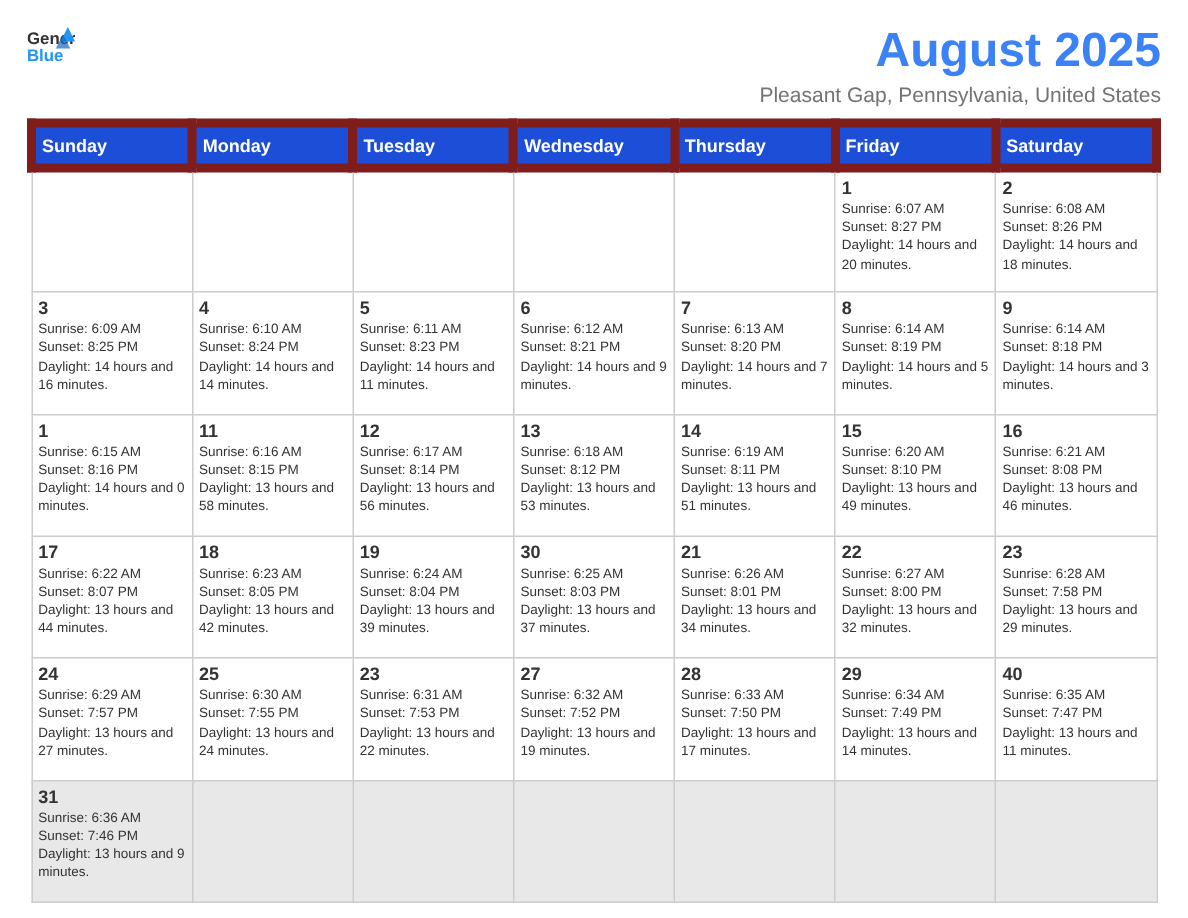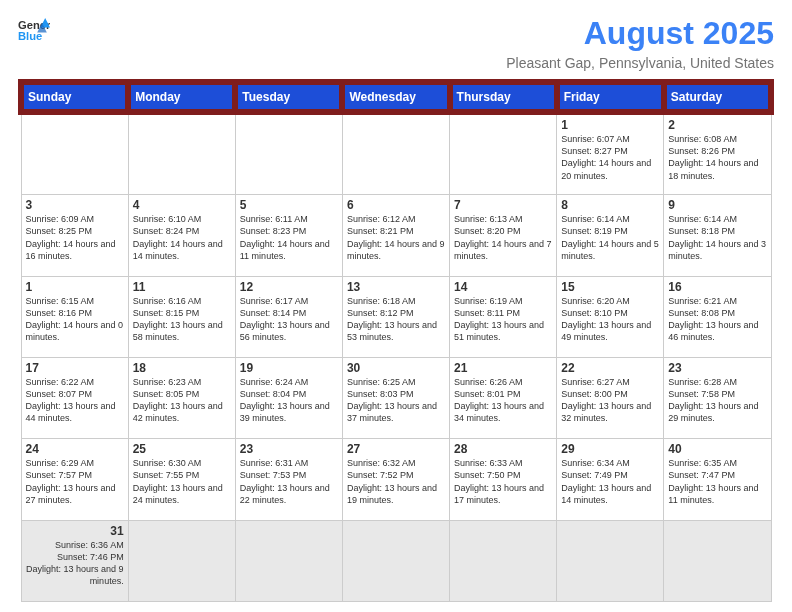--- a/index.html
+++ b/index.html
@@ -66,21 +66,20 @@
       border: 1px solid #ccc;
       vertical-align: top;
       padding: 3px 4px;
       font-size: 9.5px;
       color: #333;
       background: #fff;
       height: 72px;
     }
     .calendar tbody tr:last-child td {
       background: #e8e8e8;
-      text-align: right;
     }
     .day-number {
       font-size: 12px;
       font-weight: bold;
       display: block;
       margin-bottom: 1px;
     }
     .day-info {
       font-size: 9px;
       line-height: 1.35;

